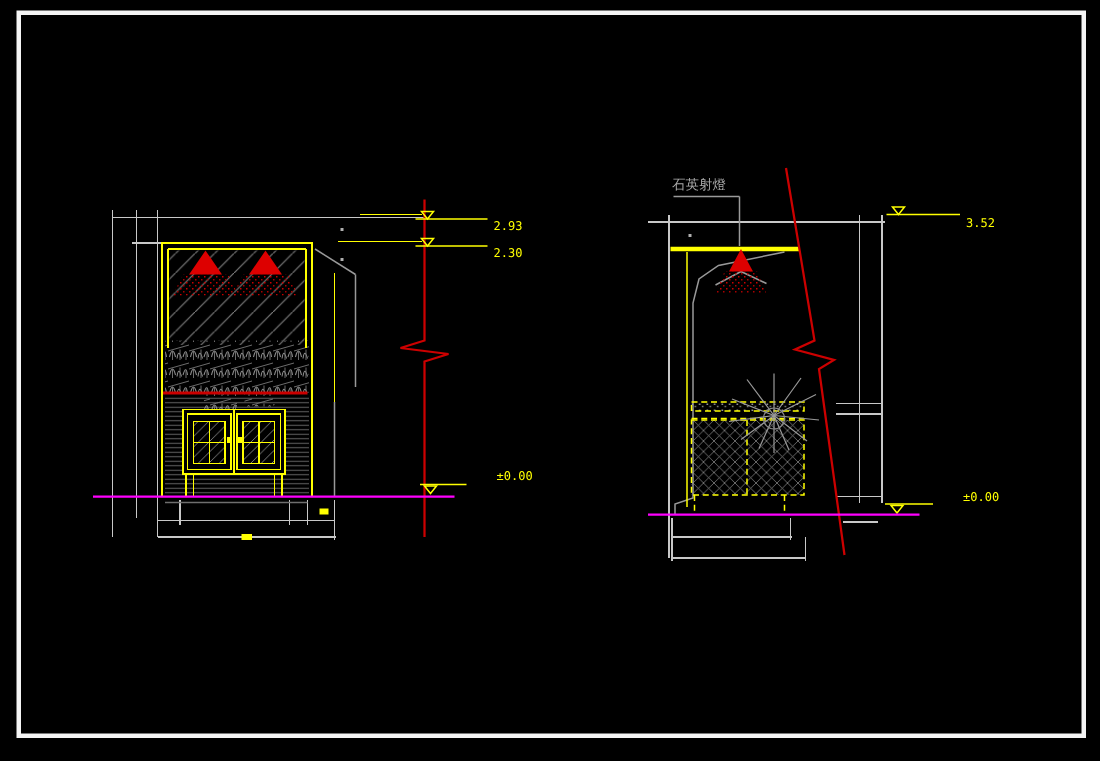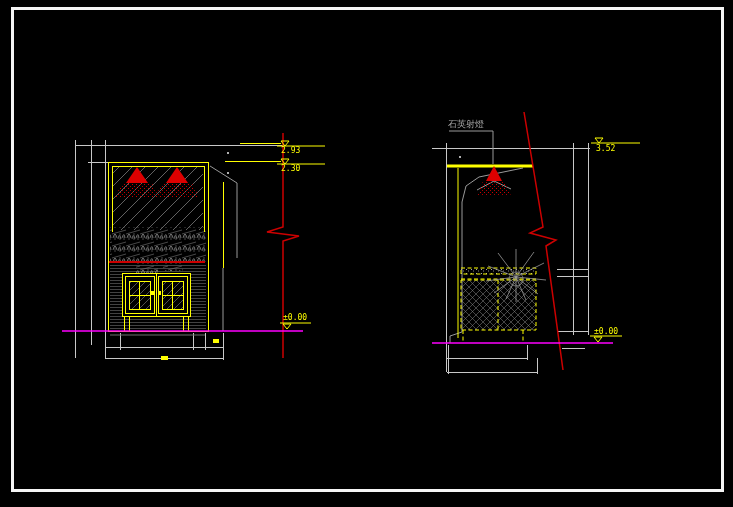--- a/index.html
+++ b/index.html
@@ -2,21 +2,21 @@
 <html><head>
 <meta charset="utf-8">
 <style>
   html,body{margin:0;padding:0;background:#000;}
   #canvas{position:relative;width:733px;height:507px;background:#000;overflow:hidden;
           font-family:"DejaVu Sans",sans-serif;}
   #frame{position:absolute;left:11px;top:7px;width:707px;height:479px;
          border:3px solid #f5f5f5;box-sizing:content-box;}
   svg{position:absolute;left:0;top:0;}
   .lvl{position:absolute;color:#ffff00;font:8px "DejaVu Sans Mono",monospace;
-       letter-spacing:0;white-space:nowrap;line-height:8px;}
+       letter-spacing:0;white-space:nowrap;line-height:8px;margin-left:48px;}
   .cadlabel{position:absolute;color:#a8a8a8;font:9px "DejaVu Sans",sans-serif;
        white-space:nowrap;line-height:9px;}
   .dimmark{position:absolute;background:#ffff00;}
 </style>
 </head>
 <body>
 
 <div id="canvas">
   <div id="frame"></div>
 

